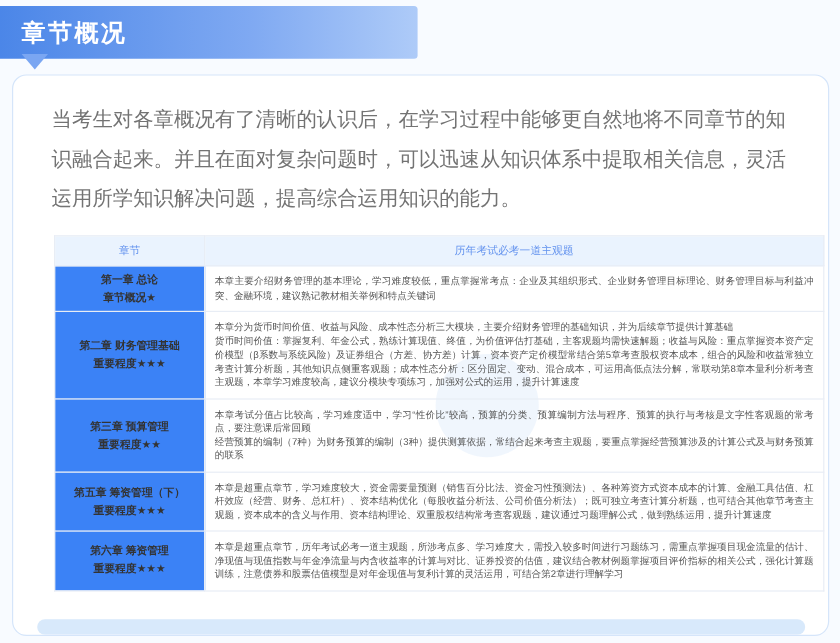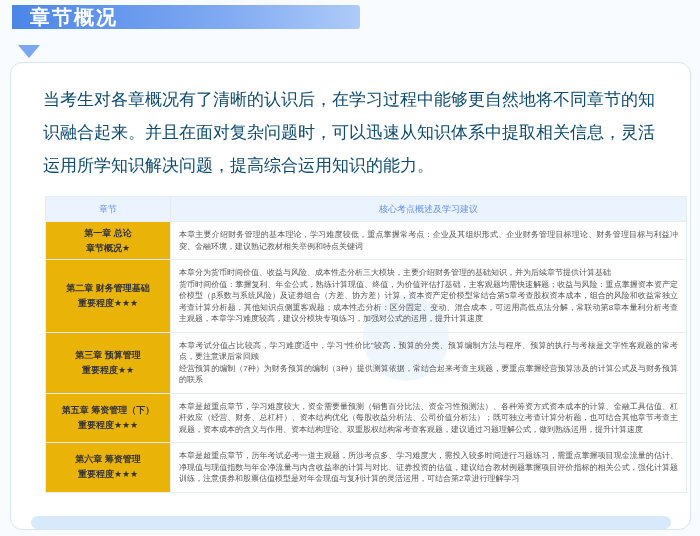--- a/index.html
+++ b/index.html
@@ -3,22 +3,22 @@
 <meta charset="utf-8">
 <style>
   html, body { margin: 0; padding: 0; }
   body {
     width: 700px; height: 536px;
     background: #f8fbff;
     font-family: "Liberation Sans", "DejaVu Sans", sans-serif;
     position: relative; overflow: hidden;
   }
   .banner {
-    position: absolute; left: 12px; top: 5px;
-    width: 348px; height: 24px;
+    position: absolute; left: 0; top: 5px;
+    width: 348px; height: 44px;
     background: linear-gradient(90deg, #4b86e8 0%, #7fa9f2 60%, #aecbf8 100%);
     display: flex; align-items: center;
     padding-left: 18px; box-sizing: border-box;
     border-radius: 0 3px 3px 0;
   }
   .banner-title { color: #ffffff; font-size: 20px; font-weight: bold; letter-spacing: 2px; }
   .banner-triangle {
     position: absolute; left: 18px; top: 45px;
     width: 0; height: 0;
     border-left: 11px solid transparent;
@@ -30,21 +30,21 @@
     width: 681px; height: 468px;
     background: #ffffff;
     border: 1px solid #d5e5fa;
     border-radius: 12px;
     box-sizing: border-box;
     overflow: hidden;
   }
   .intro {
     margin: 20px 28px 14px 32px;
     font-size: 17px; line-height: 33px;
-    color: #0c4a6e;
+    color: #737373;
   }
   .watermark {
     position: absolute; left: 352px; top: 232px;
     width: 86px; height: 86px; border-radius: 50%;
     background: #e3effc; opacity: 0.55;
   }
   table.chapters {
     border-collapse: collapse;
     margin-left: 34px;
     width: 642px;
@@ -62,21 +62,21 @@
     font-weight: normal;
     font-size: 9px;
     height: 22px;
     text-align: center;
   }
   th.col-chapter, td.ch { width: 122px; }
   td.ch {
     text-align: center;
     font-size: 9px; font-weight: bold; color: #333333;
     line-height: 15px;
-    background: #eab308;
+    background: #3b82f6;
   }
   td.ct {
     padding: 7px 8px;
     font-size: 8px; color: #555555;
     line-height: 11.5px;
     text-align: justify;
   }
   td.ct p { margin: 0; }
   td.ct p:empty { display: none; }
   .footer-band {
@@ -96,21 +96,21 @@
 
 <div class="card">
   <p class="intro">当考生对各章概况有了清晰的认识后，在学习过程中能够更自然地将不同章节的知识融合起来。并且在面对复杂问题时，可以迅速从知识体系中提取相关信息，灵活运用所学知识解决问题，提高综合运用知识的能力。</p>
 
   <div class="watermark"></div>
 
   <table class="chapters">
     <thead>
       <tr>
         <th class="col-chapter">章节</th>
-        <th class="col-summary">核心考点概述及学习建议</th>
+        <th class="col-summary">历年考试必考一道主观题</th>
       </tr>
     </thead>
     <tbody>
       <tr>
         <td class="ch">
           <div>第一章 总论</div>
           <div>章节概况★</div>
         </td>
         <td class="ct">
           <p>本章主要介绍财务管理的基本理论，学习难度较低，重点掌握常考点：企业及其组织形式、企业财务管理目标理论、财务管理目标与利益冲突、金融环境，建议熟记教材相关举例和特点关键词</p>

